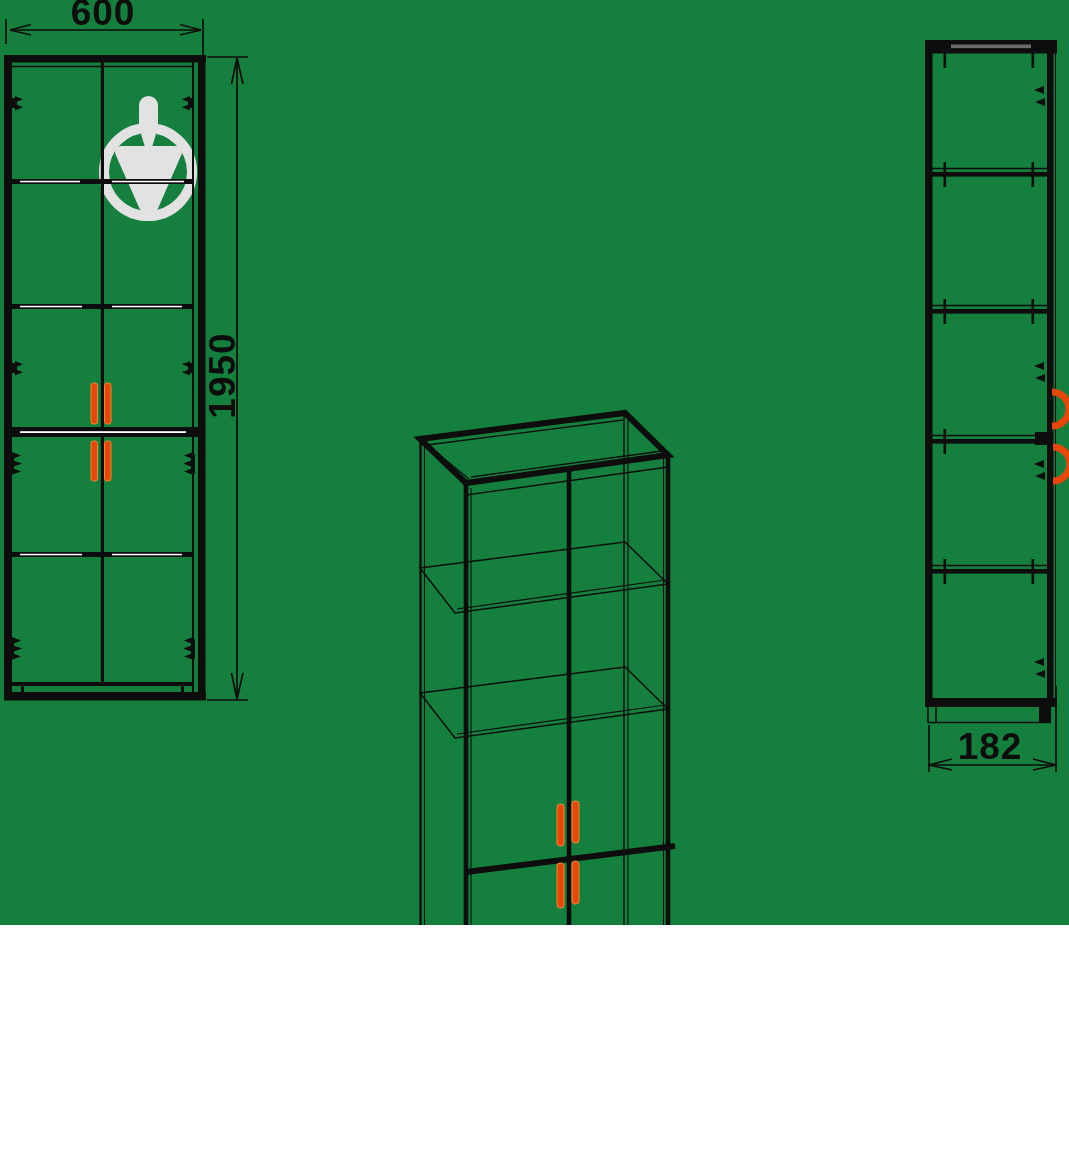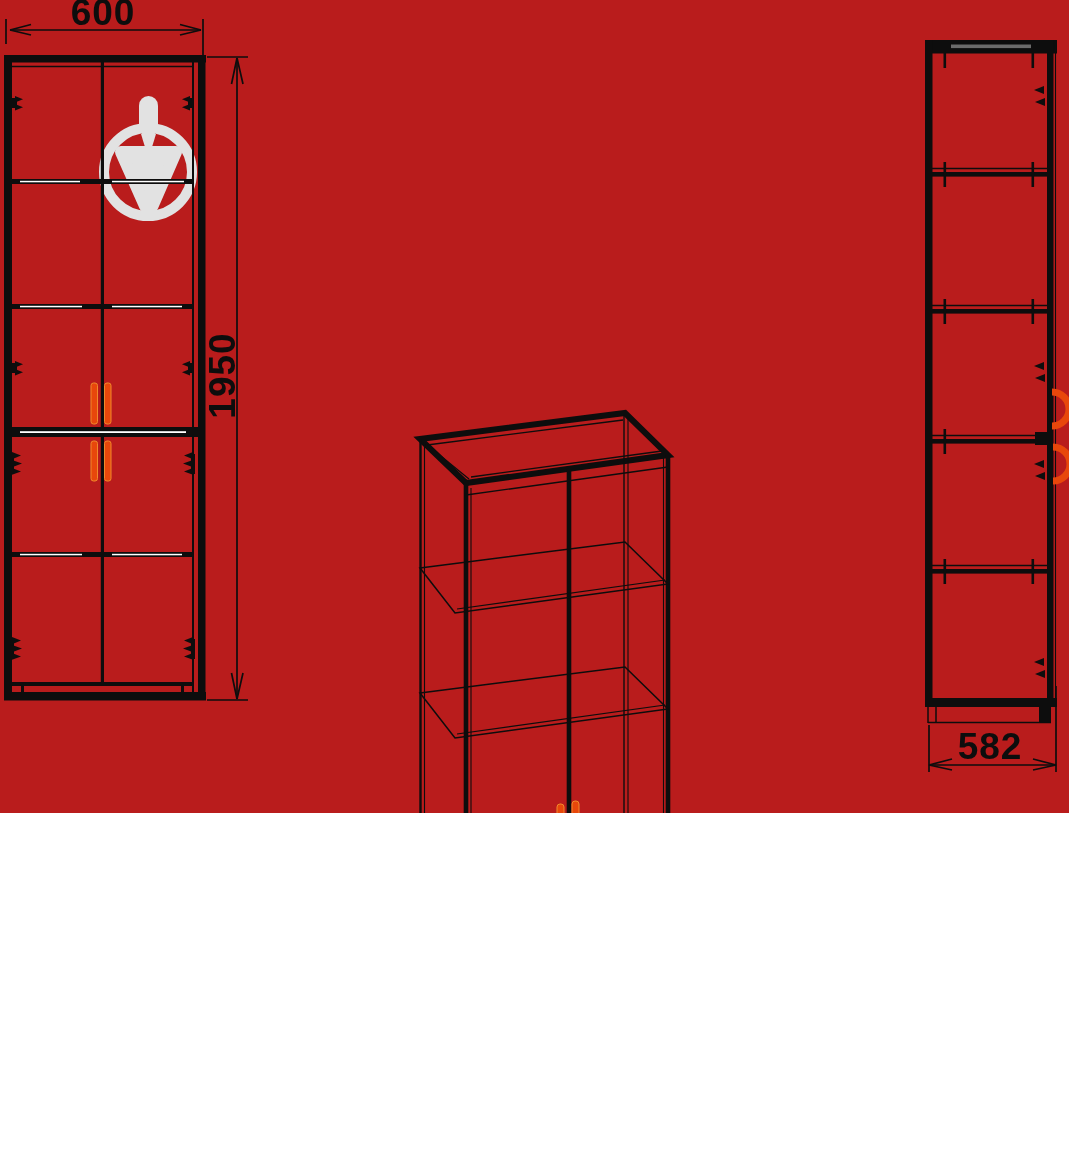--- a/index.html
+++ b/index.html
@@ -1,19 +1,19 @@
 <!DOCTYPE html>
 <html><head>
 <meta charset="utf-8">
 <style>
   html,body{margin:0;padding:0;background:#ffffff;}
   .canvas{
     position:relative;
-    width:1069px;height:813px;
-    background:#b91c1c;
+    width:1069px;height:925px;
+    background:#15803d;
     overflow:hidden;
     font-family:"Liberation Sans",sans-serif;
   }
   .layer{position:absolute;}
   .dim-label{
     position:absolute;
     font-weight:700;
     font-size:37px;
     color:#0d0d0d;
     text-align:center;
@@ -260,15 +260,15 @@
       <path d="M14 737 H141"></path>
       <path d="M14 737 L37 731 M14 737 L37 742"></path>
       <path d="M141 737 L118 731 M141 737 L118 742"></path>
     </g>
   </svg>
 
   <div class="dim-label" style="left:45px;top:-6px;width:116px">600</div>
 
   <div class="dim-label vertical" style="left:162px;top:357px;width:120px">1950</div>
 
-  <div class="dim-label" style="left:930px;top:728px;width:120px">582</div>
+  <div class="dim-label" style="left:930px;top:728px;width:120px">182</div>
 
 </div>
 
 </body></html>

